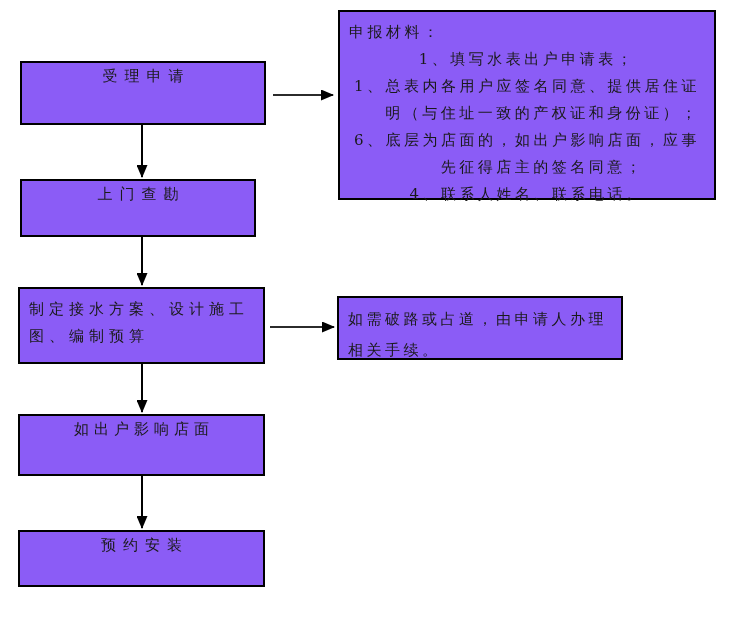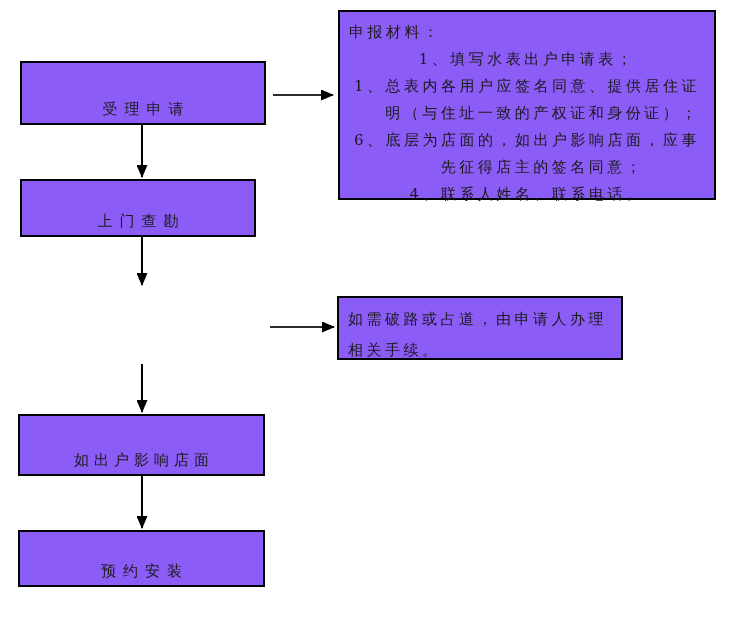--- a/index.html
+++ b/index.html
@@ -19,21 +19,21 @@
   .box {
     position: absolute;
     box-sizing: border-box;
     border: 2px solid #000000;
     background: #8b5cf6;
     font-size: 15px;
     line-height: 27px;
   }
   .step {
     display: flex;
-    align-items: flex-end;
+    align-items: flex-start;
     justify-content: center;
     text-align: center;
     letter-spacing: 7px;
     text-indent: 7px;
   }
   .step-1 { left: 20px;  top: 61px;  width: 246px; height: 64px; }
   .step-2 { left: 20px;  top: 179px; width: 236px; height: 58px; }
   .step-3 { left: 18px;  top: 287px; width: 247px; height: 77px;
             display: block; text-align: left; letter-spacing: 5px;
             text-indent: 0; padding: 7px 9px; }
@@ -84,20 +84,23 @@
   </svg>
 
   <div class="box step step-1">
     <span>受理申请</span>
   </div>
 
   <div class="box step step-2">
     <span>上门查勘</span>
   </div>
 
+  <div class="box step step-3">
+    <span>制定接水方案、设计施工图、编制预算</span>
+  </div>
 
   <div class="box step step-4">
     <span>如出户影响店面</span>
   </div>
 
   <div class="box step step-5">
     <span>预约安装</span>
   </div>
 
   <div class="box note-materials">

